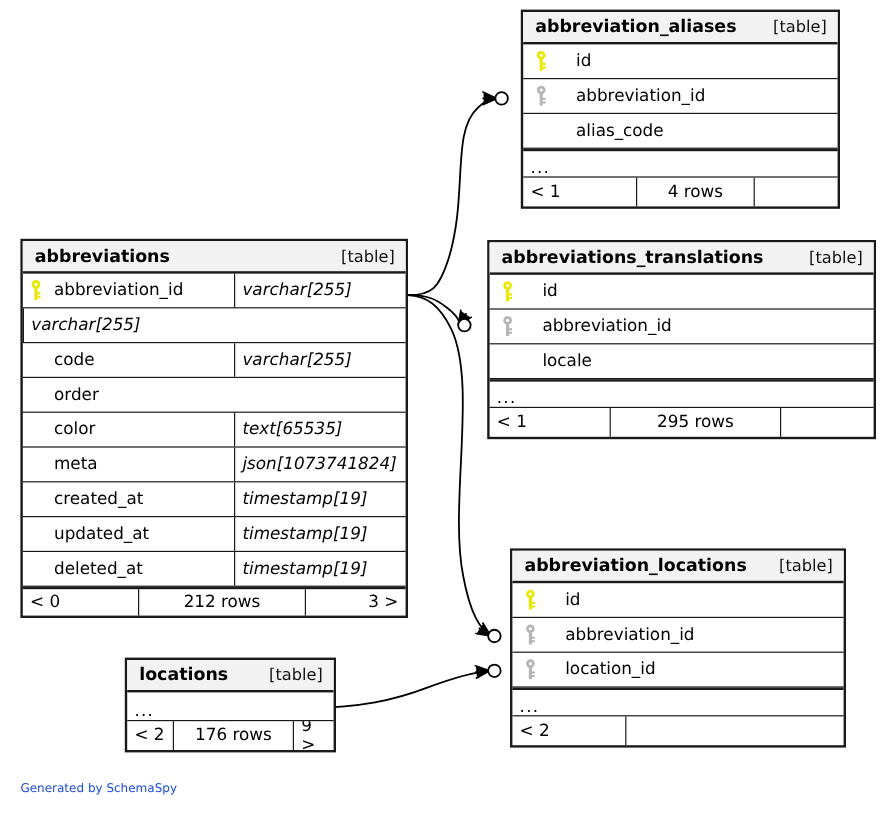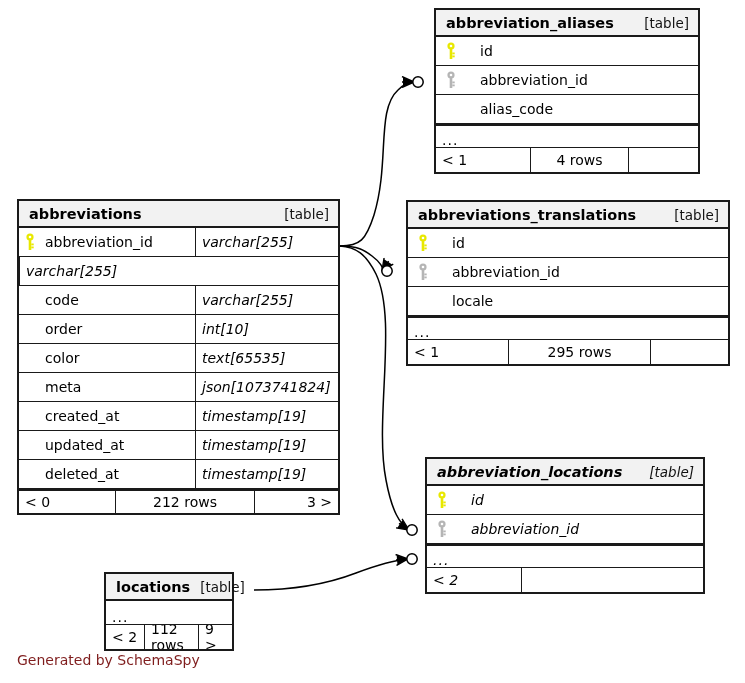--- a/index.html
+++ b/index.html
@@ -116,31 +116,31 @@
     overflow: hidden;
   }
   .footer-cell + .footer-cell { border-left: 1.5px solid #1a1a1a; }
   .f-left { justify-content: flex-start; }
   .f-center { justify-content: center; }
   .f-right { justify-content: flex-end; }
   .credit {
     position: absolute;
     left: 17px;
     top: 652px;
-    font-size: 14px;
-    color: #7f1d1d;
+    font-size: 10px;
+    color: #1d4ed8;
     z-index: 3;
     white-space: nowrap;
   }
   
   #tbl-abbreviations { left: 17px; top: 199px; width: 323px; }
   #tbl-abbreviation_aliases { left: 434px; top: 8px; width: 266px; }
   #tbl-abbreviations_translations { left: 406px; top: 200px; width: 324px; }
-  #tbl-abbreviation_locations { left: 425px; top: 457px; width: 280px; font-style: italic; }
-  #tbl-locations { left: 104px; top: 572px; width: 130px; }
+  #tbl-abbreviation_locations { left: 425px; top: 457px; width: 280px; }
+  #tbl-locations { left: 104px; top: 548px; width: 176px; }
 </style>
 </head>
 <body>
 
 <div id="diagram">
 
   <svg class="edges" viewBox="0 0 745 683">
     <defs>
       <marker id="crowfoot" markerWidth="14" markerHeight="12" refX="13" refY="6" orient="auto" markerUnits="userSpaceOnUse">
         <path d="M13,6 L1,0.5 M13,6 L1,11.5 M13,6 L1,6" stroke="#000" stroke-width="1.4" fill="none"></path>
@@ -201,21 +201,20 @@
         <span class="colname">code</span>
       </div>
       <div class="cell-type" style="flex:1">varchar[255]</div>
     </div>
 
     <div class="tb-row">
       <div class="cell-name" style="width:176px">
         <span class="keyslot"></span>
         <span class="colname">order</span>
       </div>
-      <div class="cell-type" style="flex:1">int[10]</div>
     </div>
 
     <div class="tb-row">
       <div class="cell-name" style="width:176px">
         <span class="keyslot"></span>
         <span class="colname">color</span>
       </div>
       <div class="cell-type" style="flex:1">text[65535]</div>
     </div>
 
@@ -391,39 +390,53 @@
               <circle cx="5" cy="4" r="1.3" fill="#fff"></circle>
               <rect x="3.7" y="6" width="2.6" height="11" fill="#b5b5b5"></rect>
               <rect x="6.3" y="10.5" width="2.4" height="1.8" fill="#b5b5b5"></rect>
               <rect x="6.3" y="13.5" width="2.4" height="1.8" fill="#b5b5b5"></rect>
             </svg>
         </span>
         <span class="colname" style="padding-left:18px">abbreviation_id</span>
       </div>
     </div>
 
+    <div class="tb-row">
+      <div class="cell-name" style="flex:1">
+        <span class="keyslot" style="margin-left:4px">
+          <svg width="10" height="19" viewBox="0 0 10 19">
+              <circle cx="5" cy="4" r="3.6" fill="#b5b5b5"></circle>
+              <circle cx="5" cy="4" r="1.3" fill="#fff"></circle>
+              <rect x="3.7" y="6" width="2.6" height="11" fill="#b5b5b5"></rect>
+              <rect x="6.3" y="10.5" width="2.4" height="1.8" fill="#b5b5b5"></rect>
+              <rect x="6.3" y="13.5" width="2.4" height="1.8" fill="#b5b5b5"></rect>
+            </svg>
+        </span>
+        <span class="colname" style="padding-left:18px">location_id</span>
+      </div>
+    </div>
 
     <div class="ellipsis-row">...</div>
 
     <div class="footer-row">
       <div class="footer-cell f-left" style="width:94px">&lt; 2</div>
       <div class="footer-cell f-right" style="width:67px"></div>
     </div>
   </div>
 
   <div class="table-box" id="tbl-locations">
     <div class="tb-title">
       <span>locations</span>
       <span class="tag" style="padding-left:10px">[table]</span>
     </div>
 
     <div class="ellipsis-row" style="border-top:none">...</div>
 
     <div class="footer-row">
       <div class="footer-cell f-left" style="width:38px">&lt; 2</div>
-      <div class="footer-cell f-center" style="flex:1">112 rows</div>
+      <div class="footer-cell f-center" style="flex:1">176 rows</div>
       <div class="footer-cell f-right" style="width:34px">9 &gt;</div>
     </div>
   </div>
 
   <div class="credit">Generated by SchemaSpy</div>
 
 </div>
 
 </body></html>

